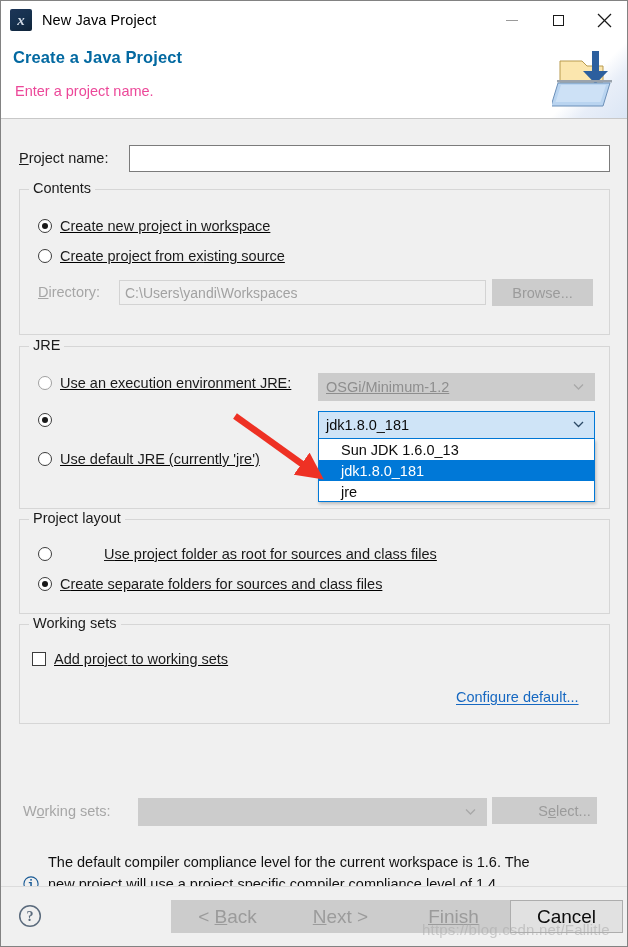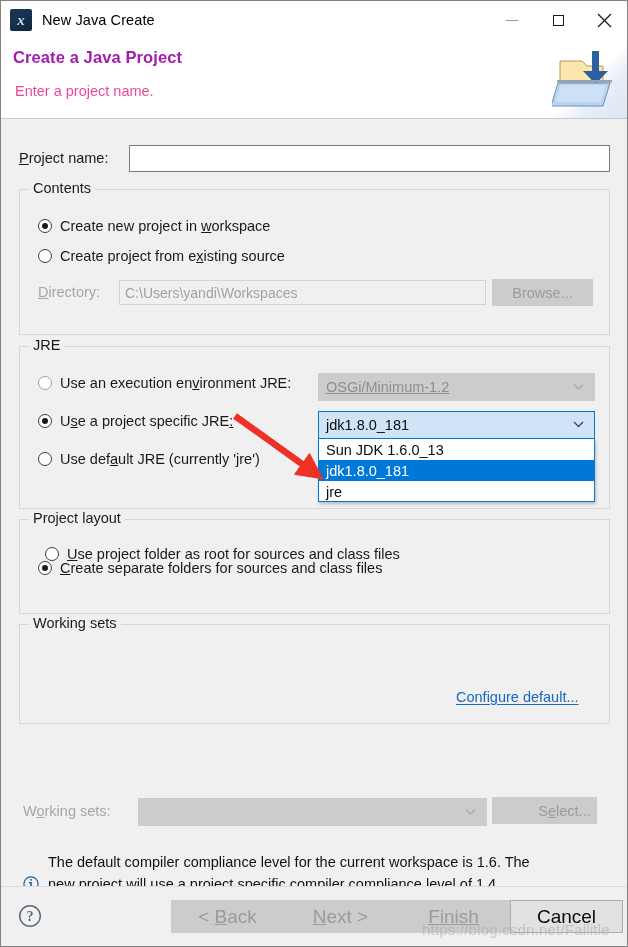--- a/index.html
+++ b/index.html
@@ -58,21 +58,21 @@
 
   
   #wizard-head {
     position: absolute; left: 0; top: 38px;
     width: 626px; height: 80px;
     background: #ffffff;
     border-bottom: 1px solid #c8c8c8;
   }
   #wiz-title {
     position: absolute; left: 12px; top: 9px;
-    font-size: 16.5px; font-weight: bold; color: #a21caf;
+    font-size: 16.5px; font-weight: bold; color: #0369a1;
     letter-spacing: .1px;
   }
   #wiz-desc {
     position: absolute; left: 14px; top: 44px;
     font-size: 14.5px; color: #ec4899;
   }
   #wiz-banner {
     position: absolute; right: 0px; top: 0px;
     width: 82px; height: 79px;
     background: linear-gradient(135deg,#ffffff 0%,#ffffff 52%,#e8eef8 70%,#dbe6f5 100%);
@@ -113,21 +113,21 @@
     background: #f0f0f0; padding: 0 4px;
     font-size: 14.5px; color: #1a1a1a; white-space: nowrap;
   }
 
   #grp-contents { left: 18px; top: 70px; width: 591px; height: 146px; }
   #grp-jre      { left: 18px; top: 227px; width: 591px; height: 163px; }
   #grp-layout   { left: 18px; top: 400px; width: 591px; height: 95px; }
   #grp-working  { left: 18px; top: 505px; width: 591px; height: 100px; }
 
   
-  .row { position: absolute; display: flex; align-items: center; }
+  .row { position: absolute; display: flex; align-items: center; text-decoration: underline; }
   .radio {
     width: 14px; height: 14px; border-radius: 50%;
     border: 1.4px solid #3c3c3c; background: #ffffff;
     flex: none; position: relative; margin-right: 8px;
   }
   .radio.checked::after {
     content: ""; position: absolute;
     left: 2.6px; top: 2.6px; width: 6px; height: 6px;
     border-radius: 50%; background: #1a1a1a;
   }
@@ -181,21 +181,21 @@
   #jre-list {
     position: absolute; left: 317px; top: 320px;
     width: 277px; height: 63px;
     background: #ffffff;
     border: 1px solid #0078d7; border-top: none;
     box-shadow: 1px 2px 3px rgba(0,0,0,.22);
     z-index: 20;
   }
   #jre-list .opt {
     height: 21px; display: flex; align-items: center;
-    padding-left: 7px; font-size: 14.5px; color: #0b0b0b;
+    padding-left: 22px; font-size: 14.5px; color: #0b0b0b;
     white-space: nowrap;
   }
   #jre-list .opt.sel { background: #0078d7; color: #ffffff; }
 
   
   #cfg-link {
     position: absolute; left: 455px; top: 570px;
     font-size: 14.5px; color: #1668c1;
     text-decoration: underline; text-underline-offset: 2px;
     white-space: nowrap; cursor: pointer;
@@ -247,21 +247,21 @@
 </style>
 </head>
 <body>
 
 <div id="window">
 
   <div id="titlebar">
     <div id="app-icon">
       <div class="glyph">x</div>
     </div>
-    <div id="title-text">New Java Create</div>
+    <div id="title-text">New Java Project</div>
 
     <div class="wbtn" id="btn-min">
       <div class="bar"></div>
     </div>
     <div class="wbtn" id="btn-max">
       <div class="sq"></div>
     </div>
     <div class="wbtn" id="btn-close">
       <svg width="15" height="15" viewBox="0 0 15 15">
         <line x1="1" y1="1" x2="14" y2="14" stroke="#1a1a1a" stroke-width="1.3"></line>
@@ -321,21 +321,20 @@
     <div class="group" id="grp-jre">
       <div class="legend">JRE</div>
 
       <div class="row" style="left:18px; top:28px;">
         <div class="radio disabled"></div>
         <div class="rlabel">Use an execution en<span class="u">v</span>ironment JRE:</div>
       </div>
 
       <div class="row" style="left:18px; top:66px;">
         <div class="radio checked"></div>
-        <div class="rlabel">U<span class="u">s</span>e a project specific JRE<span class="u">:</span></div>
       </div>
 
       <div class="row" style="left:18px; top:104px;">
         <div class="radio"></div>
         <div class="rlabel">Use def<span class="u">a</span>ult JRE (currently 'jre')</div>
       </div>
     </div>
 
     <div class="combo-dis" style="left:317px; top:254px; width:277px;text-decoration:underline;">
       <span>OSGi/Minimum-1.2</span>
@@ -353,36 +352,40 @@
 
     <div id="jre-list">
       <div class="opt">Sun JDK 1.6.0_13</div>
       <div class="opt sel">jdk1.8.0_181</div>
       <div class="opt">jre</div>
     </div>
 
     <div class="group" id="grp-layout">
       <div class="legend">Project layout</div>
 
-      <div class="row" style="left:25px; top:26px;">
+      <div class="row" style="left:18px; top:26px;gap:44px;">
         <div class="radio"></div>
         <div class="rlabel"><span class="u">U</span>se project folder as root for sources and class files</div>
       </div>
 
-      <div class="row" style="left:18px; top:40px;">
+      <div class="row" style="left:18px; top:56px;">
         <div class="radio checked"></div>
         <div class="rlabel"><span class="u">C</span>reate separate folders for sources and class files</div>
       </div>
     </div>
 
     <div id="cfg-link">Configure default...</div>
 
     <div class="group" id="grp-working">
       <div class="legend">Working sets</div>
 
+      <div class="row" style="left:12px; top:26px;">
+        <div class="chk"></div>
+        <div class="rlabel">Add projec<span class="u">t</span> to working sets</div>
+      </div>
     </div>
 
     <div id="ws-label">W<span class="u">o</span>rking sets:</div>
     <div class="combo-dis" id="ws-combo">
       <span></span>
       <svg class="arw" width="11" height="7" viewBox="0 0 11 7">
         <polyline points="1,1 5.5,5.5 10,1" fill="none" stroke="#a8a8a8" stroke-width="1.3"></polyline>
       </svg>
     </div>
     <div class="btn-dis" id="ws-select">

